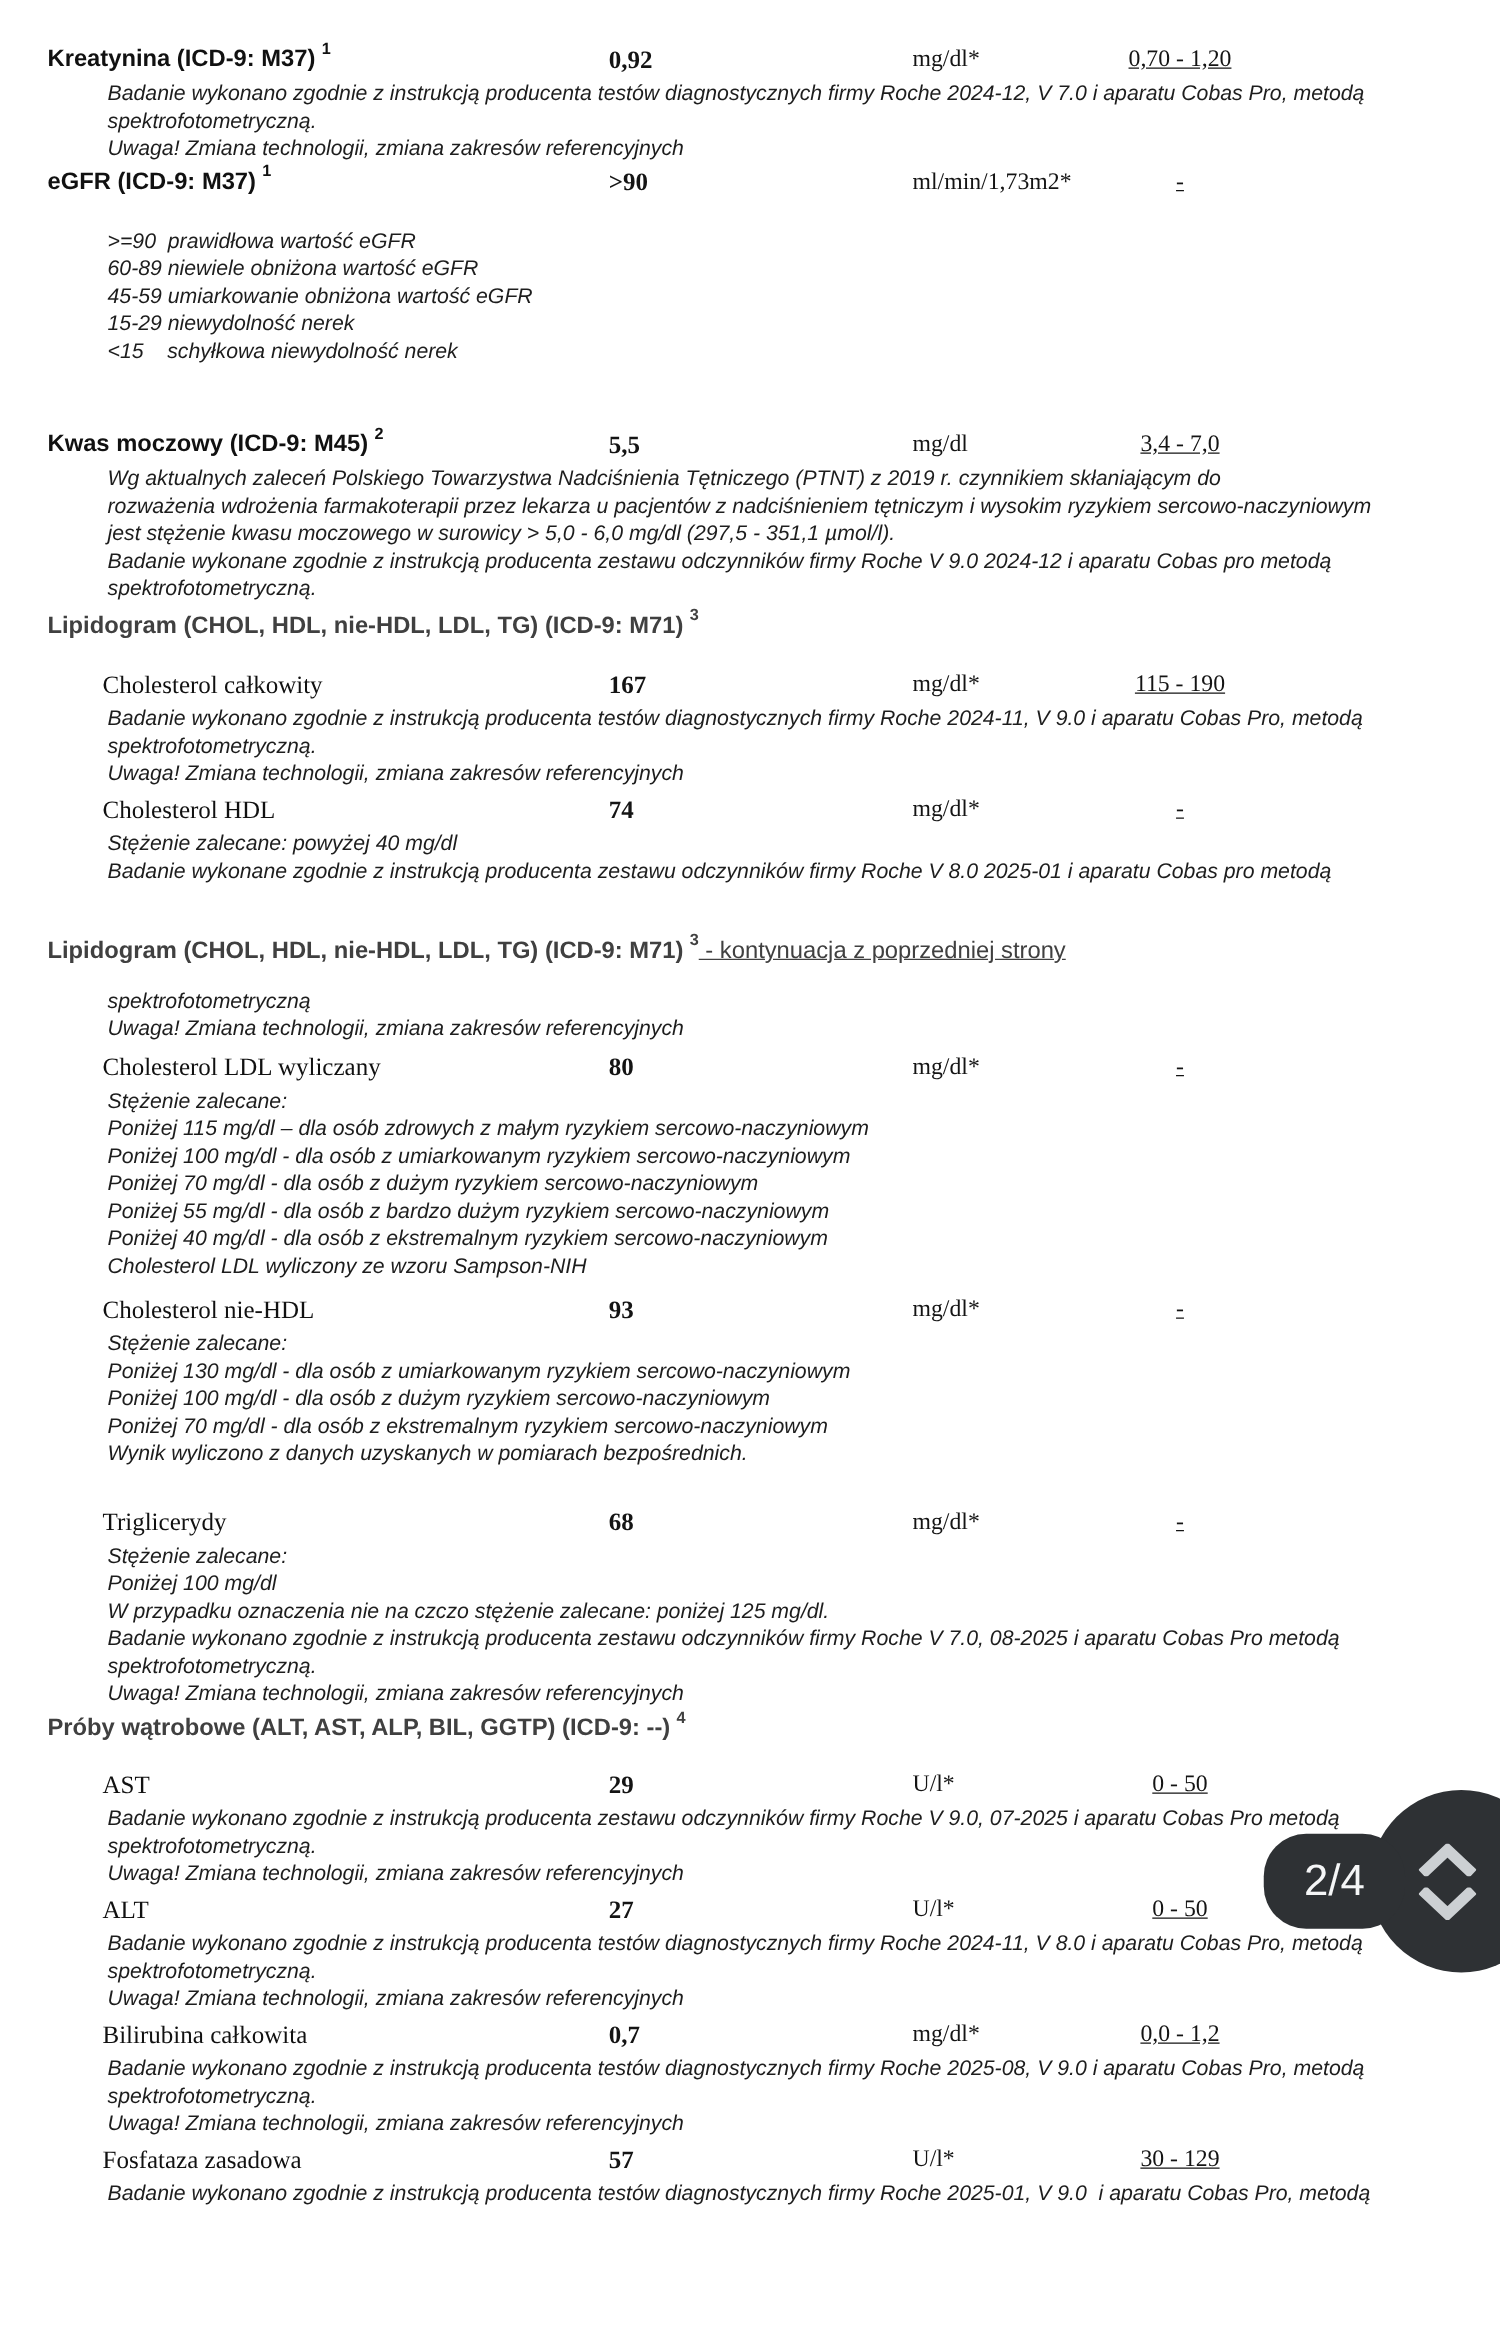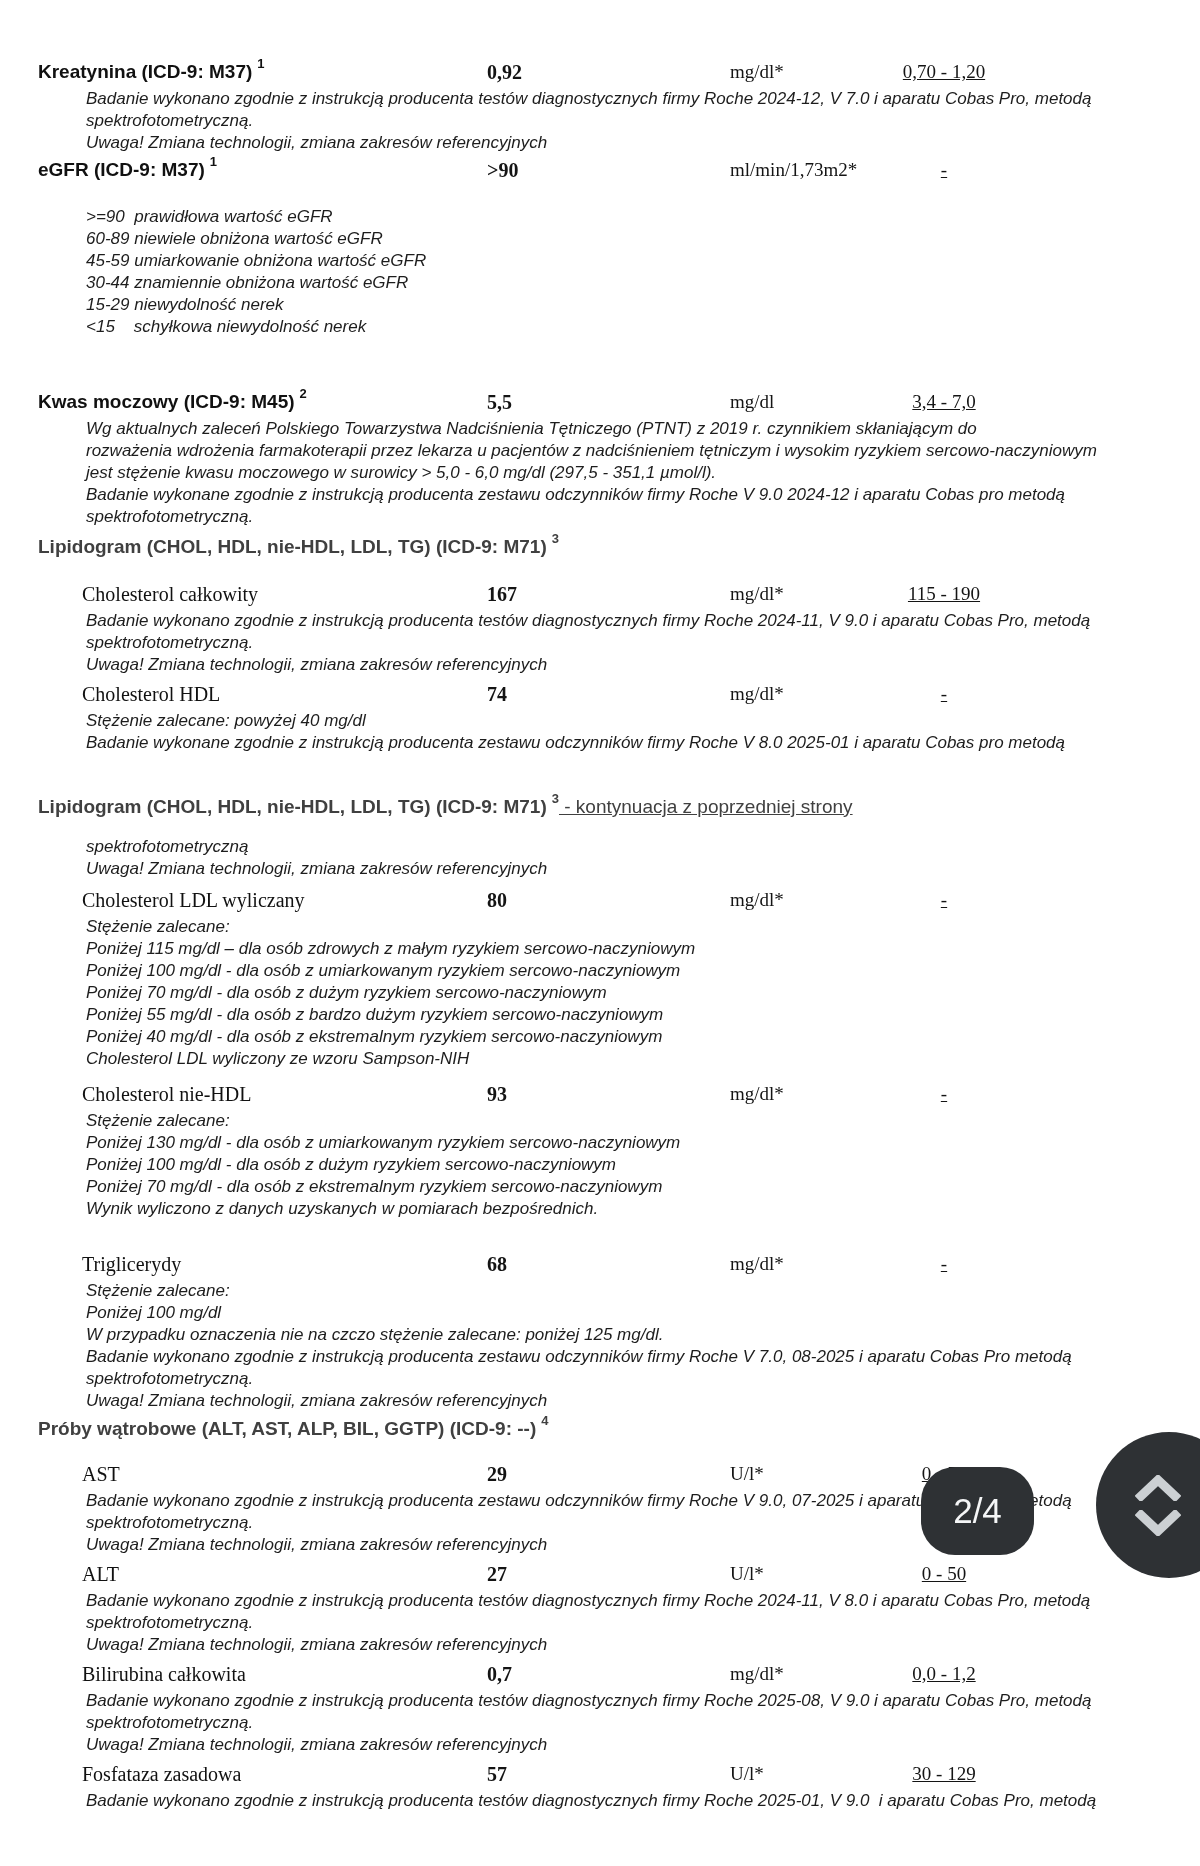--- a/index.html
+++ b/index.html
@@ -1,36 +1,36 @@
 <!DOCTYPE html>
 <html><head>
 <meta charset="utf-8">
 <style>
   * { margin:0; padding:0; box-sizing:border-box; }
   html,body { width:1200px; height:1866px; }
   body { background:#ffffff; color:#141414; position:relative; overflow:hidden;
          font-family:"Liberation Sans","DejaVu Sans",sans-serif; }
-  .doc { position:absolute; inset:0; padding-top:56px; }
+  .doc { position:absolute; inset:0; padding-top:32px; }
   .gap { width:100%; }
   .trow { position:relative; height:32px; line-height:32px; }
   .tname { position:absolute; white-space:nowrap; color:#111; }
   .tname.sans { left:38px; font:700 19px/32px "Liberation Sans","DejaVu Sans",sans-serif; }
   .tname.serif { left:82px; font:400 20px/32px "Liberation Serif","DejaVu Serif",serif; }
   .sup { font:700 13px "Liberation Sans","DejaVu Sans",sans-serif; vertical-align:super;
          position:relative; top:-3px; margin-left:5px; }
   .tval { position:absolute; left:487px; font:700 20px/32px "Liberation Serif","DejaVu Serif",serif;text-align:center; }
   .tunit { position:absolute; left:730px; font:400 19px/32px "Liberation Serif","DejaVu Serif",serif; }
   .trange { position:absolute; left:854px; width:180px; text-align:center;
             font:400 19px/32px "Liberation Serif","DejaVu Serif",serif;text-decoration:underline; }
   .hrow { height:30px; line-height:30px; padding-left:38px; white-space:nowrap;
           font:700 19px/30px "Liberation Sans","DejaVu Sans",sans-serif; color:#404040; }
   .hrow .suffix { font-weight:400; white-space:pre;text-decoration:underline; }
   .note { margin-left:86px; font:italic 400 17px/22px "Liberation Sans","DejaVu Sans",sans-serif;
           white-space:pre-wrap; color:#1d1d1d; }
-  .badge { position:absolute; left:921px; top:1467px; width:113px; height:88px;
+  .badge { position:absolute; left:1011px; top:1467px; width:113px; height:76px;
            border-radius:34px; background:#2e3134; display:flex; align-items:center;
            justify-content:center; z-index:6; }
   .badge span { font:400 35px "Liberation Sans","DejaVu Sans",sans-serif; color:#f5f6f7; }
   .scroller { position:absolute; left:1096px; top:1432px; width:146px; height:146px;
               border-radius:50%; background:#2e3134; display:flex; flex-direction:column;
               align-items:center; justify-content:center; gap:9px; padding-right:22px; z-index:5; }
   .chev { display:block; cursor:pointer; }
 </style>
 </head>
 <body>
@@ -48,21 +48,20 @@
     <div class="trow">
       <span class="tname sans">eGFR (ICD-9: M37)<span class="sup">1</span></span>
       <span class="tval">&gt;90</span>
       <span class="tunit">ml/min/1,73m2*</span>
       <span class="trange">-</span>
     </div>
     <div class="gap" style="height: 20px;"></div>
     <div class="note">&gt;=90  prawidłowa wartość eGFR</div>
     <div class="note">60-89 niewiele obniżona wartość eGFR</div>
     <div class="note">45-59 umiarkowanie obniżona wartość eGFR</div>
-    <div class="note">30-44 znamiennie obniżona wartość eGFR</div>
     <div class="note">15-29 niewydolność nerek</div>
     <div class="note">&lt;15    schyłkowa niewydolność nerek</div>
     <div class="gap" style="height: 48px;"></div>
     <div class="trow">
       <span class="tname sans">Kwas moczowy (ICD-9: M45)<span class="sup">2</span></span>
       <span class="tval">5,5</span>
       <span class="tunit">mg/dl</span>
       <span class="trange">3,4 - 7,0</span>
     </div>
     <div class="note">Wg aktualnych zaleceń Polskiego Towarzystwa Nadciśnienia Tętniczego (PTNT) z 2019 r. czynnikiem skłaniającym do</div>

